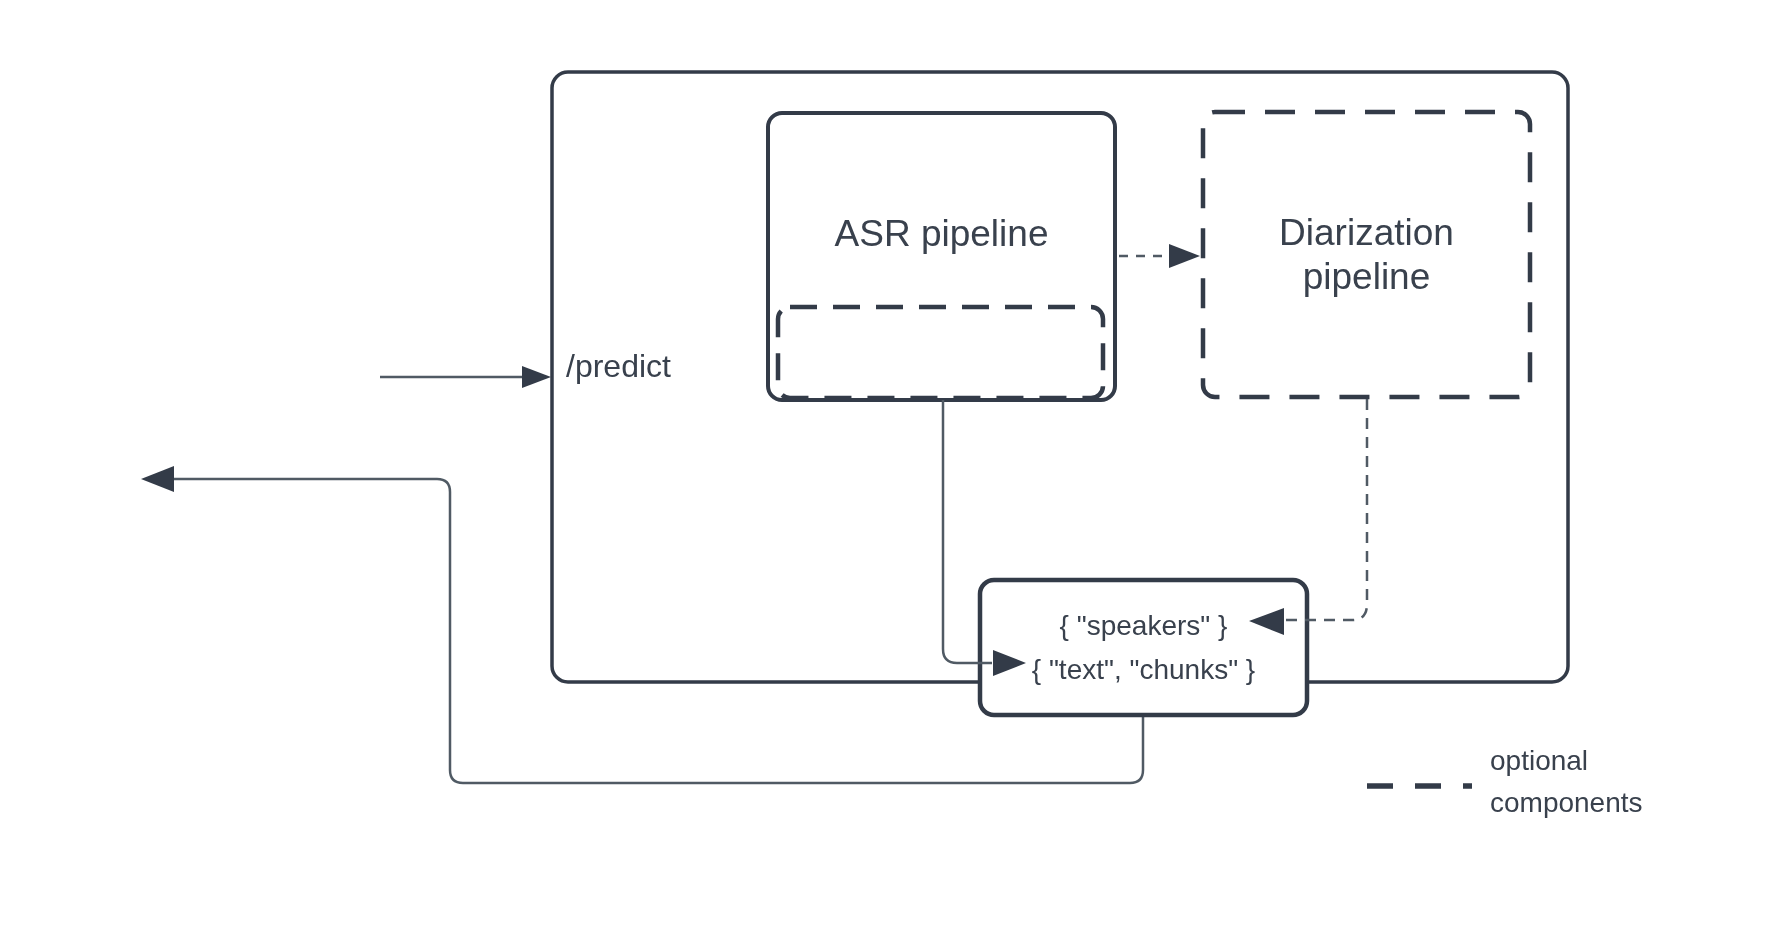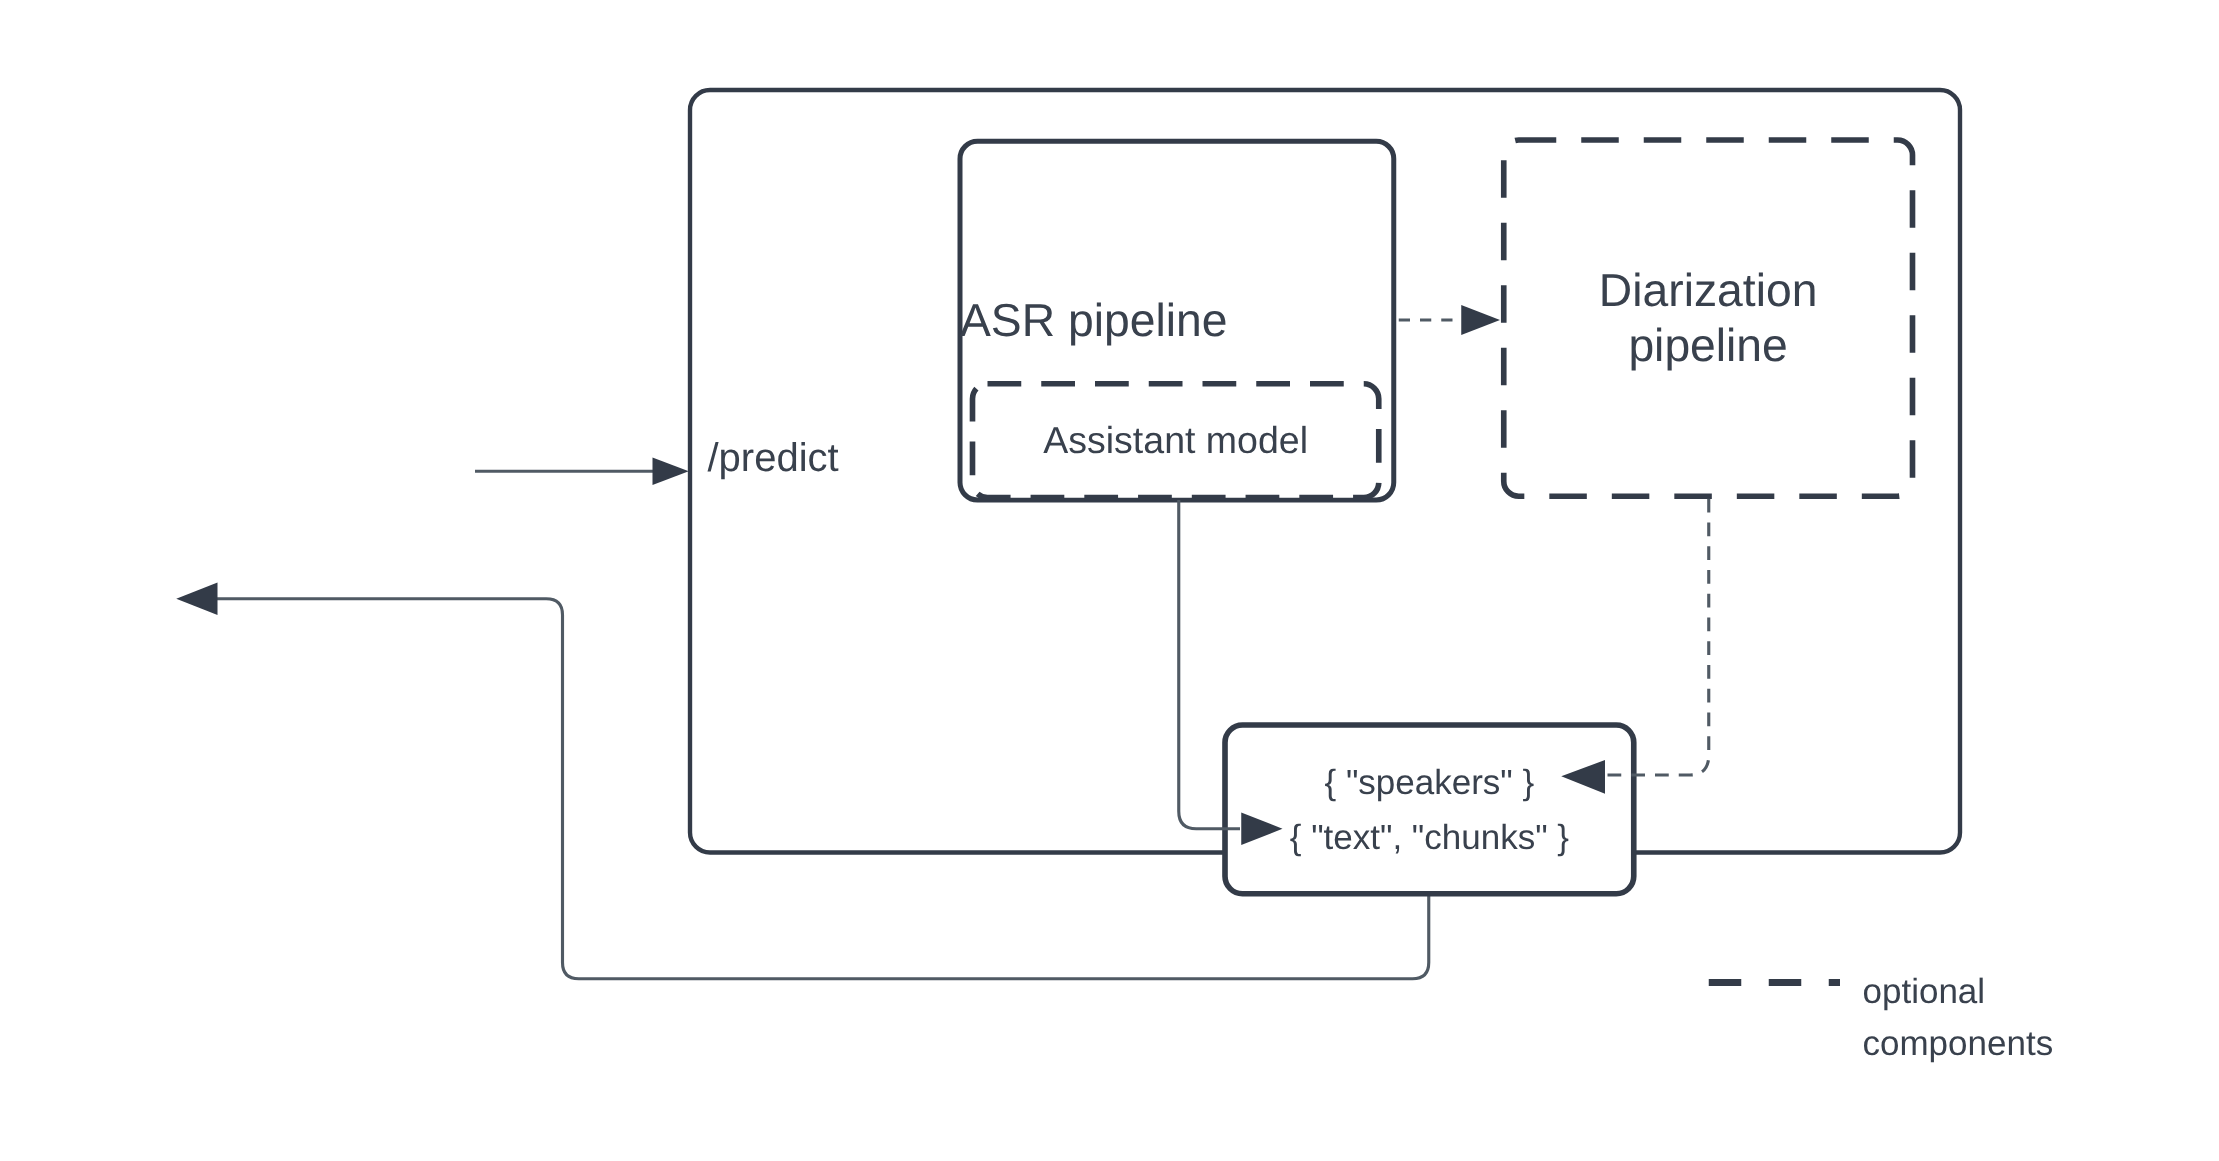--- a/index.html
+++ b/index.html
@@ -37,22 +37,23 @@
   .request-label {
     left: 143px; top: 332px; width: 234px; height: 93px;
     font-size: 34px;
   }
   .predict-label {
     left: 566px; top: 346px;
     font-size: 32px;
     line-height: 40px;
   }
   .asr-label {
-    left: 768px; top: 236px; width: 347px;
+    left: 768px; top: 213px; width: 347px;
     font-size: 37px;
+    text-align: center;
   }
   .assistant-label {
     left: 778px; top: 307px; width: 325px; height: 91px;
     font-size: 30px;
   }
   .diar-label {
     left: 1203px; top: 112px; width: 327px; height: 285px;
     font-size: 37px;
     line-height: 44px;
   }
@@ -63,21 +64,20 @@
     align-items: center;
     justify-content: center;
     font-size: 28px;
     line-height: 44px;
     text-align: center;
   }
   .legend-label {
     left: 1490px; top: 740px; width: 210px;
     font-size: 28px;
     line-height: 42px;
-    margin-top: 32px;
   }
 </style>
 </head>
 <body>
 
 <div class="canvas">
 
   <svg class="layer" viewBox="0 0 1775 929" xmlns="http://www.w3.org/2000/svg">
 
     <rect x="552" y="72" width="1016" height="610" rx="16" fill="#ffffff" stroke="#333b48" stroke-width="3.5"></rect>
@@ -116,21 +116,20 @@
     </g>
 
     <path d="M1367 786 H1472" fill="none" stroke="#333b48" stroke-width="5.5" stroke-dasharray="26 22"></path>
   </svg>
 
 
   <div class="label predict-label">/predict</div>
 
   <div class="label asr-label">ASR pipeline</div>
 
-  <div class="label flex-center assistant-label">Assistant model</div>
 
   <div class="label flex-center diar-label">Diarization
 pipeline</div>
 
   <div class="label response-label">
     <div>{ "speakers" }</div>
     <div>{ "text", "chunks" }</div>
   </div>
 
   <div class="label legend-label">optional

